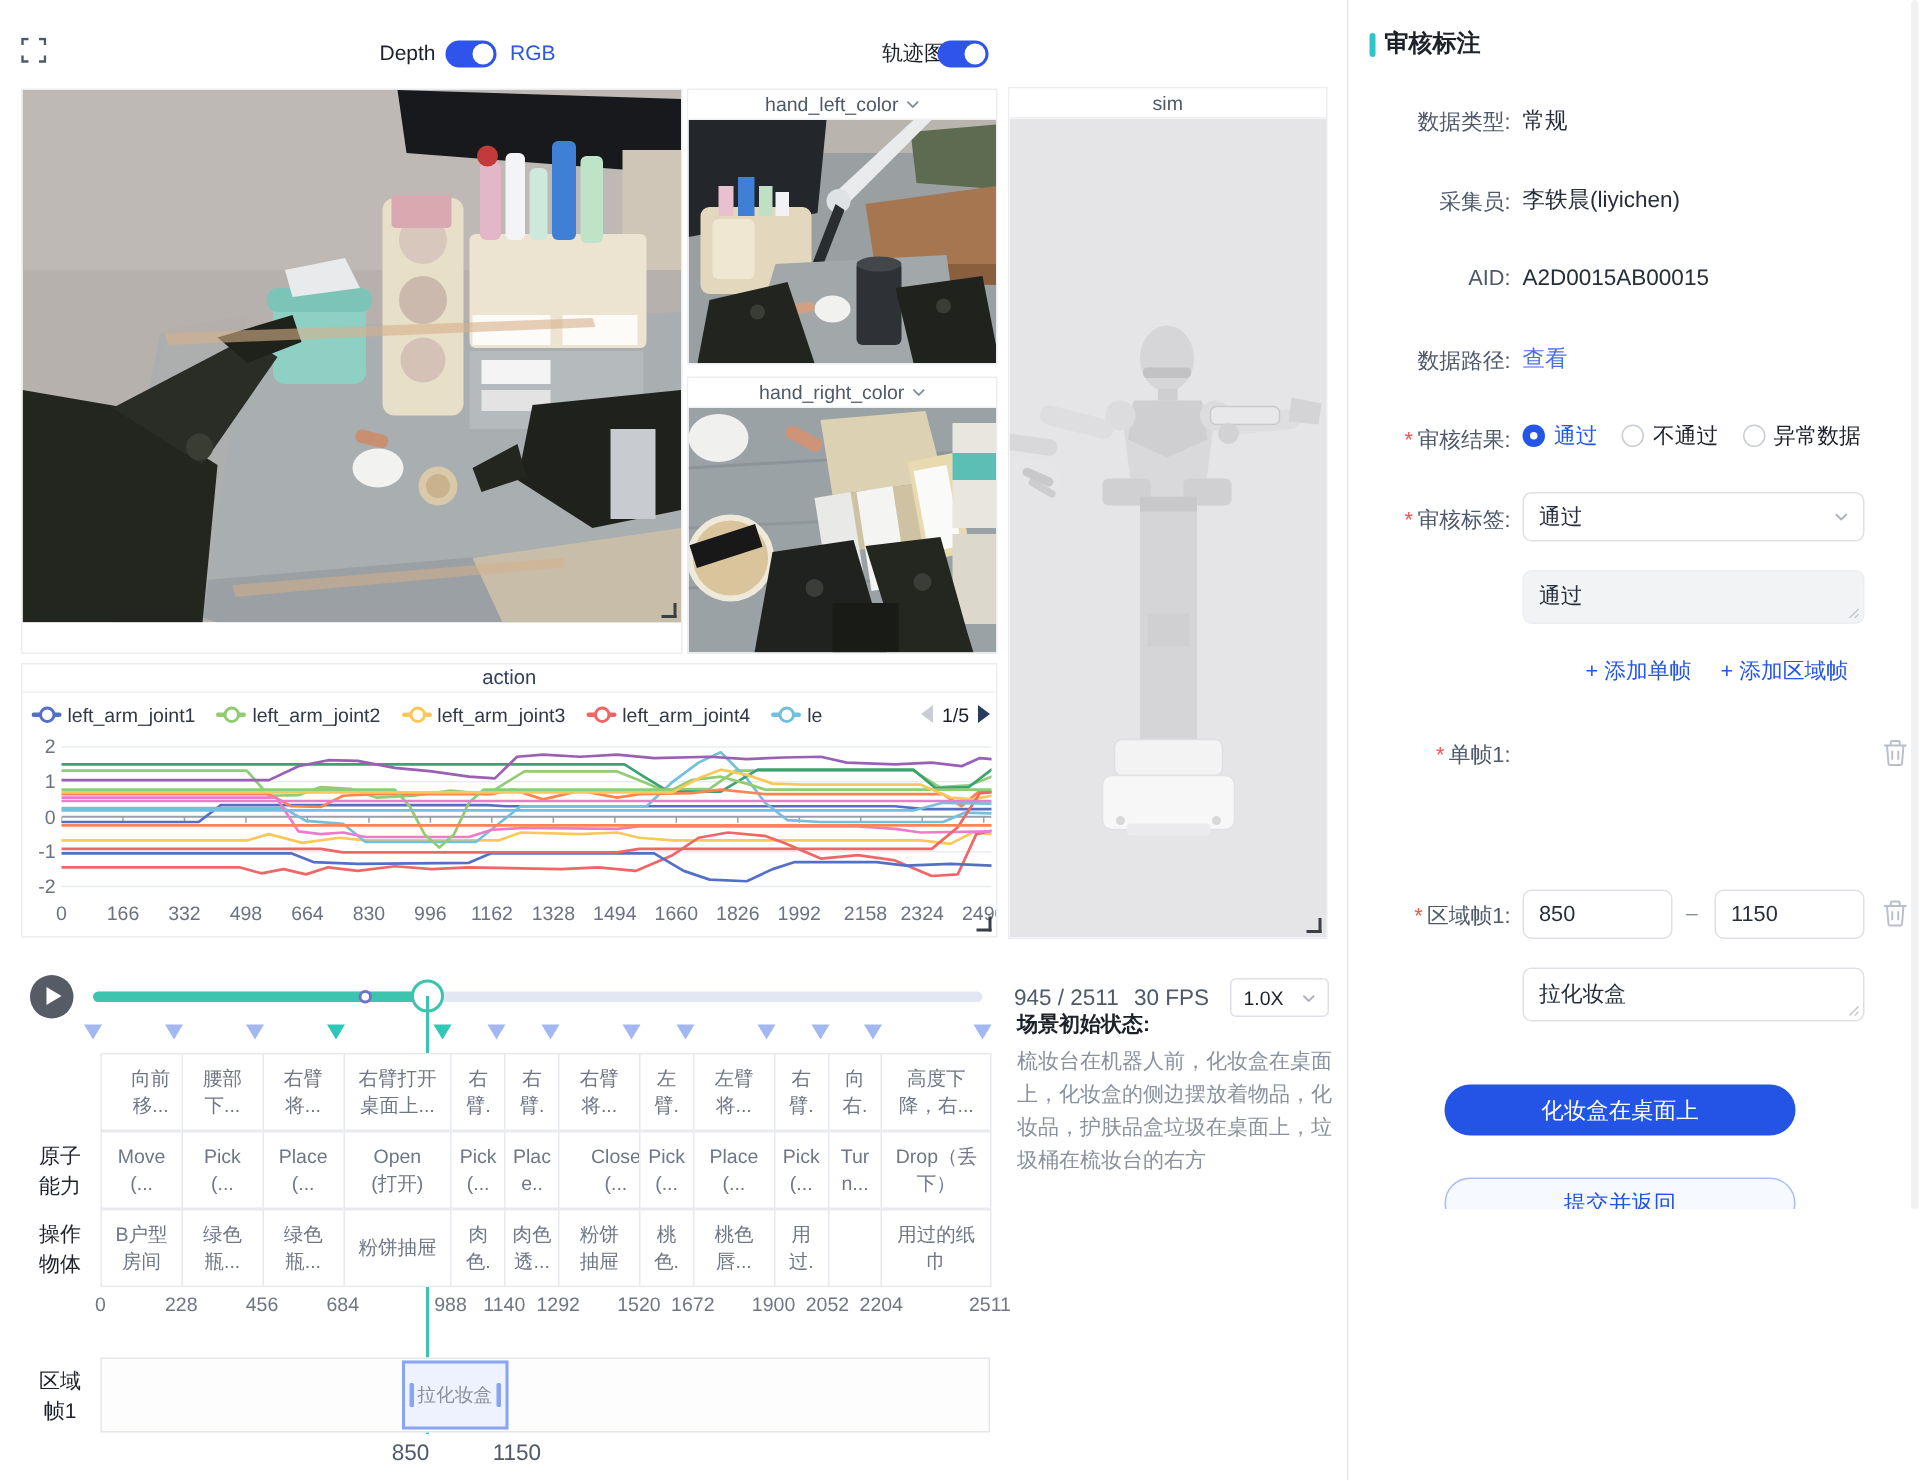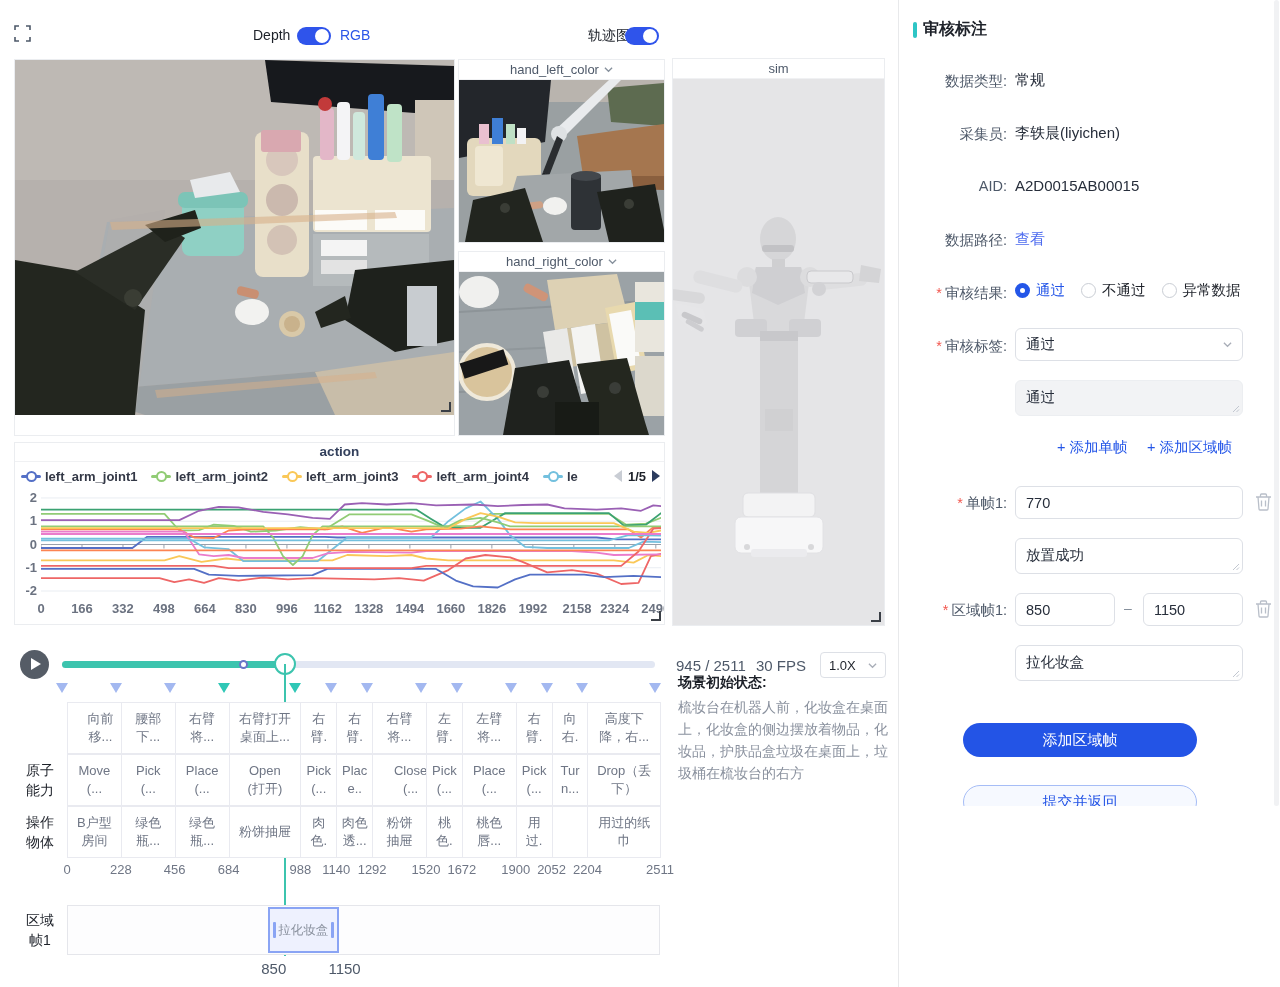--- a/index.html
+++ b/index.html
@@ -12,21 +12,21 @@
   .toggle .knob{position:absolute;right:2px;top:2px;width:14px;height:14px;border-radius:50%;background:#fff;}
   
   .vpanel{position:absolute;border:1px solid #ebedf0;background:#fff;box-sizing:border-box;}
   .vtitle{height:19px;display:flex;align-items:center;justify-content:center;gap:5px;
           font-size:13px;color:#4e5969;border-bottom:1px solid #f0f1f3;background:#fff;}
   .vbody{position:relative;overflow:hidden;}
   .chev{width:9px;height:9px;display:inline-block;}
   .rs-corner{position:absolute;right:3px;bottom:3px;width:8px;height:8px;
              border-right:2px solid #3a3f46;border-bottom:2px solid #3a3f46;}
   
-  #action-panel{left:14px;top:442px;width:651px;height:183px;font-weight:bold;}
+  #action-panel{left:14px;top:442px;width:651px;height:183px;}
   .ac-title{height:18px;text-align:center;font-size:13.5px;color:#33405c;border-bottom:1px solid #f0f1f3;line-height:18px;}
   #legend-row{position:absolute;left:6px;top:22px;right:4px;height:22px;display:flex;align-items:center;gap:14px;overflow:hidden;}
   .lg-item{display:flex;align-items:center;gap:4px;font-size:13px;color:#333846;white-space:nowrap;flex:0 0 auto;}
   .lg-glyph{position:relative;width:20px;height:10px;}
   .lg-glyph .ln{position:absolute;left:0;top:4px;width:20px;height:2.5px;border-radius:2px;}
   .lg-glyph .ring{position:absolute;left:5px;top:0;width:7px;height:7px;border-radius:50%;background:#fff;border-width:2.5px;border-style:solid;}
   #lg-pager{display:flex;align-items:center;gap:6px;font-size:13px;color:#1d2129;margin-left:auto;}
   .pg-arrow{width:0;height:0;border-top:6px solid transparent;border-bottom:6px solid transparent;}
   .pg-prev{border-right:8px solid #c9cdd4;}
   .pg-next{border-left:8px solid #2b3b5e;}
@@ -570,51 +570,42 @@
         <span>通过</span>
         <svg class="resize-glyph" viewBox="0 0 8 8">
             <path d="M7 1L1 7 M7 4.5L4.5 7" stroke="#c2c7d0" stroke-width="1"></path>
           </svg>
       </div>
 
       <span class="add-link" style="left:158px;top:438px">+ 添加单帧</span>
       <span class="add-link" style="left:248px;top:438px">+ 添加区域帧</span>
 
       <span class="f-label" style="left:8px;top:494px"><span class="req">*</span><span>单帧1:</span></span>
-      <div class="inputbox" style="left:116px;top:486px;width:228px;height:33px">
-        <span>770</span>
-      </div>
       <svg class="trash" style="left:356px;top:493px" viewBox="0 0 17 18">
         <path d="M1 4h15 M5.5 4V2c0-.6.4-1 1-1h4c.6 0 1 .4 1 1v2 M3 4l1 12c0 .6.5 1 1 1h7c.5 0 1-.4 1-1l1-12 M6.5 7.5v6 M10.5 7.5v6" fill="none" stroke="#b9bfc9" stroke-width="1.3"></path>
       </svg>
-      <div class="textarea" style="left:116px;top:538px;width:228px;height:36px">
-        <span>放置成功</span>
-        <svg class="resize-glyph" viewBox="0 0 8 8">
-            <path d="M7 1L1 7 M7 4.5L4.5 7" stroke="#c2c7d0" stroke-width="1"></path>
-          </svg>
-      </div>
 
       <span class="f-label" style="left:8px;top:601px"><span class="req">*</span><span>区域帧1:</span></span>
       <div class="inputbox" style="left:116px;top:593px;width:100px;height:33px">
         <span>850</span>
       </div>
       <span class="dash" style="left:225px;top:600px">–</span>
       <div class="inputbox" style="left:244px;top:593px;width:100px;height:33px">
         <span>1150</span>
       </div>
       <svg class="trash" style="left:356px;top:600px" viewBox="0 0 17 18">
         <path d="M1 4h15 M5.5 4V2c0-.6.4-1 1-1h4c.6 0 1 .4 1 1v2 M3 4l1 12c0 .6.5 1 1 1h7c.5 0 1-.4 1-1l1-12 M6.5 7.5v6 M10.5 7.5v6" fill="none" stroke="#b9bfc9" stroke-width="1.3"></path>
       </svg>
       <div class="textarea" style="left:116px;top:645px;width:228px;height:36px">
         <span>拉化妆盒</span>
         <svg class="resize-glyph" viewBox="0 0 8 8">
             <path d="M7 1L1 7 M7 4.5L4.5 7" stroke="#c2c7d0" stroke-width="1"></path>
           </svg>
       </div>
 
-      <div class="btn btn-primary" style="top:723px">添加区域帧</div>
+      <div class="btn btn-primary" style="top:723px">化妆盒在桌面上</div>
       <div class="btn btn-secondary" style="top:785px">提交并返回</div>
 
       <div id="rp-scrollbar"></div>
     </div>
   </div>
 
 </div>
 
 </body></html>

